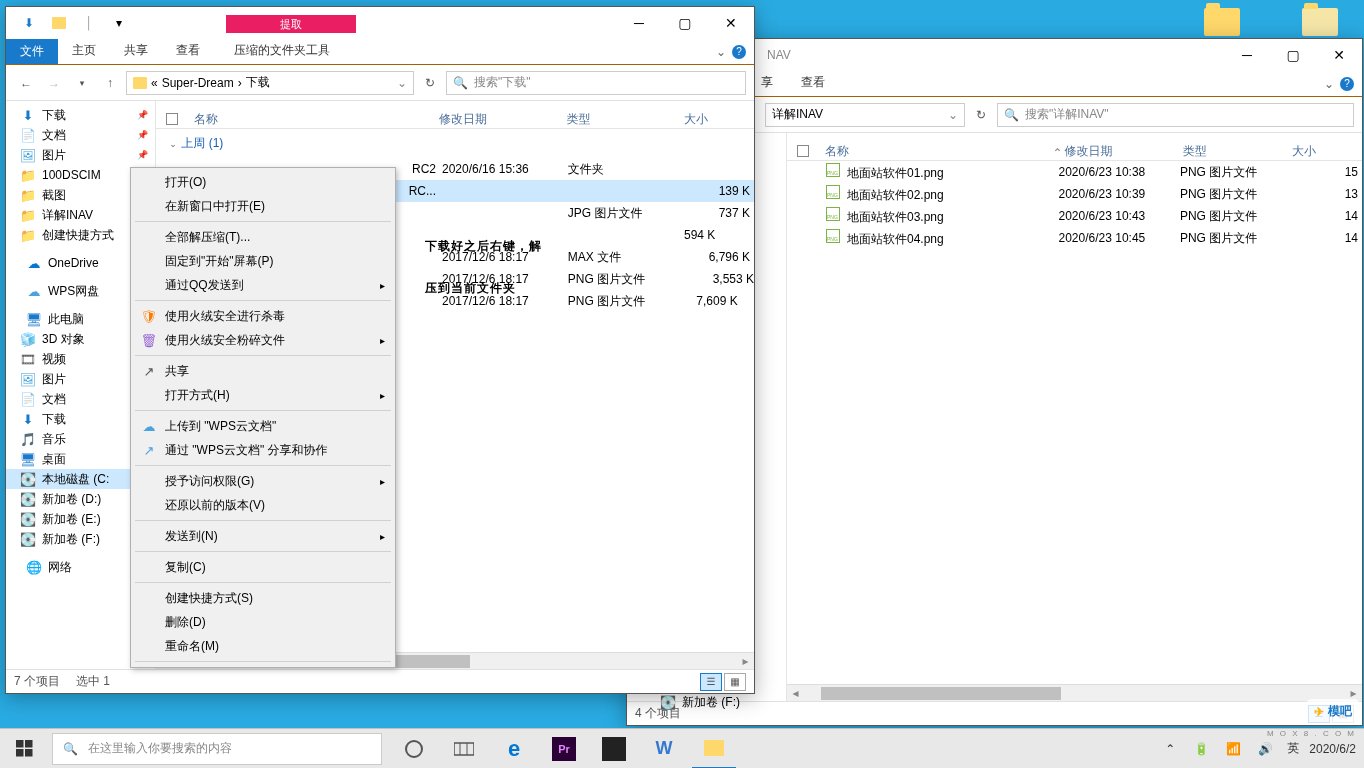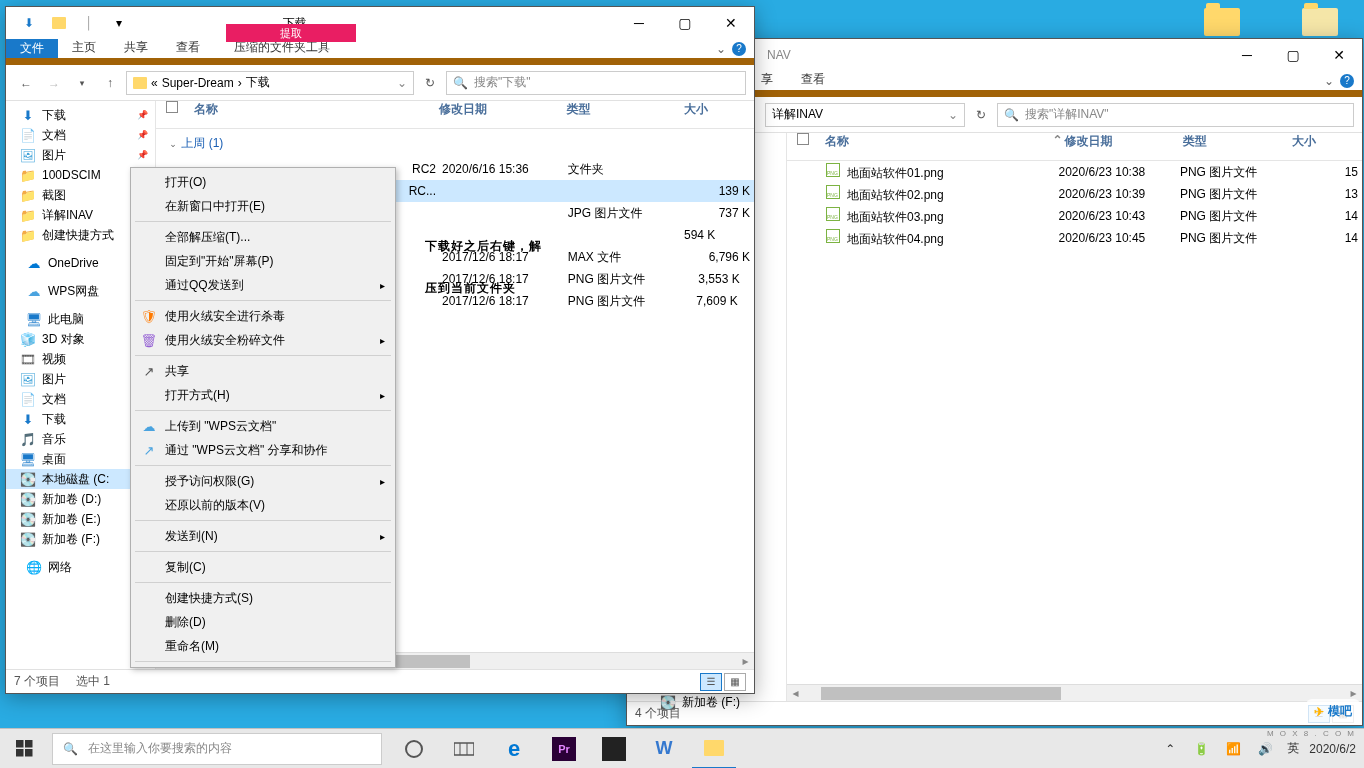--- a/index.html
+++ b/index.html
@@ -6,40 +6,40 @@
 body { background: #29abe2; width: 1364px; height: 768px; overflow: hidden; position: relative; }
 .window { position: absolute; background: #fff; border: 1px solid #555; box-shadow: 0 4px 20px rgba(0,0,0,0.3); display: flex; flex-direction: column; }
 .win-front { left: 5px; top: 6px; width: 750px; height: 688px; z-index: 10; }
 .win-back { left: 626px; top: 38px; width: 737px; height: 688px; z-index: 5; }
 .titlebar { height: 32px; display: flex; align-items: center; background: #fff; }
 .tb-icon { width: 18px; height: 18px; margin-left: 8px; display: inline-flex; align-items: center; justify-content: center; }
 .qat-icons { display: flex; gap: 4px; margin-left: 6px; }
 .tb-title { margin-left: auto; margin-right: auto; font-size: 12px; color: #000; }
 .win-ctrls { display: flex; margin-left: auto; }
 .win-btn { width: 46px; height: 32px; display: flex; align-items: center; justify-content: center; font-size: 14px; }
-.ribbon { height: 26px; display: flex; align-items: stretch; border-bottom: 7px solid #a16207; background: #fff; }
+.ribbon { height: 26px; display: flex; align-items: stretch; border-bottom: 1px solid #a16207; background: #fff; }
 .filebtn { background: #1979ca; color: #fff; padding: 0 14px; display: flex; align-items: center; font-size: 12px; }
 .ribtab { padding: 0 14px; display: flex; align-items: center; color: #333; border-bottom: 2px solid transparent; }
 .ribtab.context { color: #333; }
-.context-tab-group { position: absolute; top: 17px; left: 220px; width: 130px; height: 18px; background: #e91e63; color: #fff; font-size: 11px; display: flex; align-items: center; justify-content: center; }
+.context-tab-group { position: absolute; top: 8px; left: 220px; width: 130px; height: 18px; background: #e91e63; color: #fff; font-size: 11px; display: flex; align-items: center; justify-content: center; }
 .ribhelp { margin-left: auto; display: flex; align-items: center; gap: 6px; padding-right: 8px; }
 .navbar { height: 36px; display: flex; align-items: center; gap: 4px; padding: 0 8px; background: #fff; border-bottom: 1px solid #e1e1e1; }
 .navbtn { width: 24px; height: 24px; display: flex; align-items: center; justify-content: center; color: #555; }
 .addrbar { flex: 1; height: 24px; border: 1px solid #ccc; display: flex; align-items: center; padding: 0 6px; gap: 4px; font-size: 12px; }
 .searchbar { width: 300px; height: 24px; border: 1px solid #ccc; display: flex; align-items: center; padding: 0 6px; gap: 6px; color: #888; }
 .panes { flex: 1; display: flex; overflow: hidden; }
 .navpane { width: 150px; border-right: 1px solid #e5e5e5; overflow-y: auto; padding: 4px 0; position: relative; }
 .nav-item { display: flex; align-items: center; gap: 6px; padding: 2px 4px 2px 20px; height: 20px; font-size: 12px; white-space: nowrap; overflow: hidden; }
 .nav-item.l1 { padding-left: 14px; }
 .nav-item.pinned::after { content: "📌"; font-size: 9px; margin-left: auto; margin-right: 2px; }
 .nav-item.sel { background: #cce8ff; }
 .nav-group-gap { height: 8px; }
 .nav-ico { width: 16px; height: 16px; display: inline-flex; align-items: center; justify-content: center; font-size: 13px; }
 .listpane { flex: 1; display: flex; flex-direction: column; overflow: hidden; }
-.colhdr { height: 28px; display: flex; align-items: flex-start; border-bottom: 1px solid #e5e5e5; color: #4a6f9b; font-size: 12px; font-weight: bold; }
+.colhdr { height: 28px; display: flex; align-items: flex-end; border-bottom: 1px solid #e5e5e5; color: #4a6f9b; font-size: 12px; }
 .col-check { width: 32px; padding-left: 10px; }
 .col-name { flex: 2.5; padding-left: 6px; }
 .col-date { flex: 1.3; }
 .col-type { flex: 1.2; }
 .col-size { width: 70px; }
 .group-row { padding: 6px 12px; color: #1a5fb4; font-size: 12px; }
 .file-row { height: 22px; display: flex; align-items: center; font-size: 12px; }
 .file-row.sel { background: #cce8ff; }
 .file-ico { width: 16px; height: 16px; margin-right: 6px; display: inline-flex; align-items: center; justify-content: center; }
 .statusbar { height: 24px; border-top: 1px solid #e1e1e1; display: flex; align-items: center; padding: 0 8px; font-size: 11px; color: #555; gap: 16px; }
@@ -374,21 +374,21 @@
             <div class="col-name" style="text-align:right;padding-right:6px"></div>
             <div class="col-date">2017/12/6 18:17</div>
             <div class="col-type">MAX 文件</div>
             <div class="col-size" style="text-align:right;padding-right:4px">6,796 K</div>
           </div>
           <div class="file-row">
             <div class="col-check"></div>
             <div class="col-name" style="text-align:right;padding-right:6px"></div>
             <div class="col-date">2017/12/6 18:17</div>
             <div class="col-type">PNG 图片文件</div>
-            <div class="col-size" style="text-align:center;padding-right:0">3,553 K</div>
+            <div class="col-size" style="text-align:right;padding-right:0">3,553 K</div>
           </div>
           <div class="file-row">
             <div class="col-check"></div>
             <div class="col-name" style="text-align:right;padding-right:6px"></div>
             <div class="col-date">2017/12/6 18:17</div>
             <div class="col-type">PNG 图片文件</div>
             <div class="col-size" style="text-align:center;padding-right:4px">7,609 K</div>
           </div>
         </div>
       <div style="flex:1"></div>

